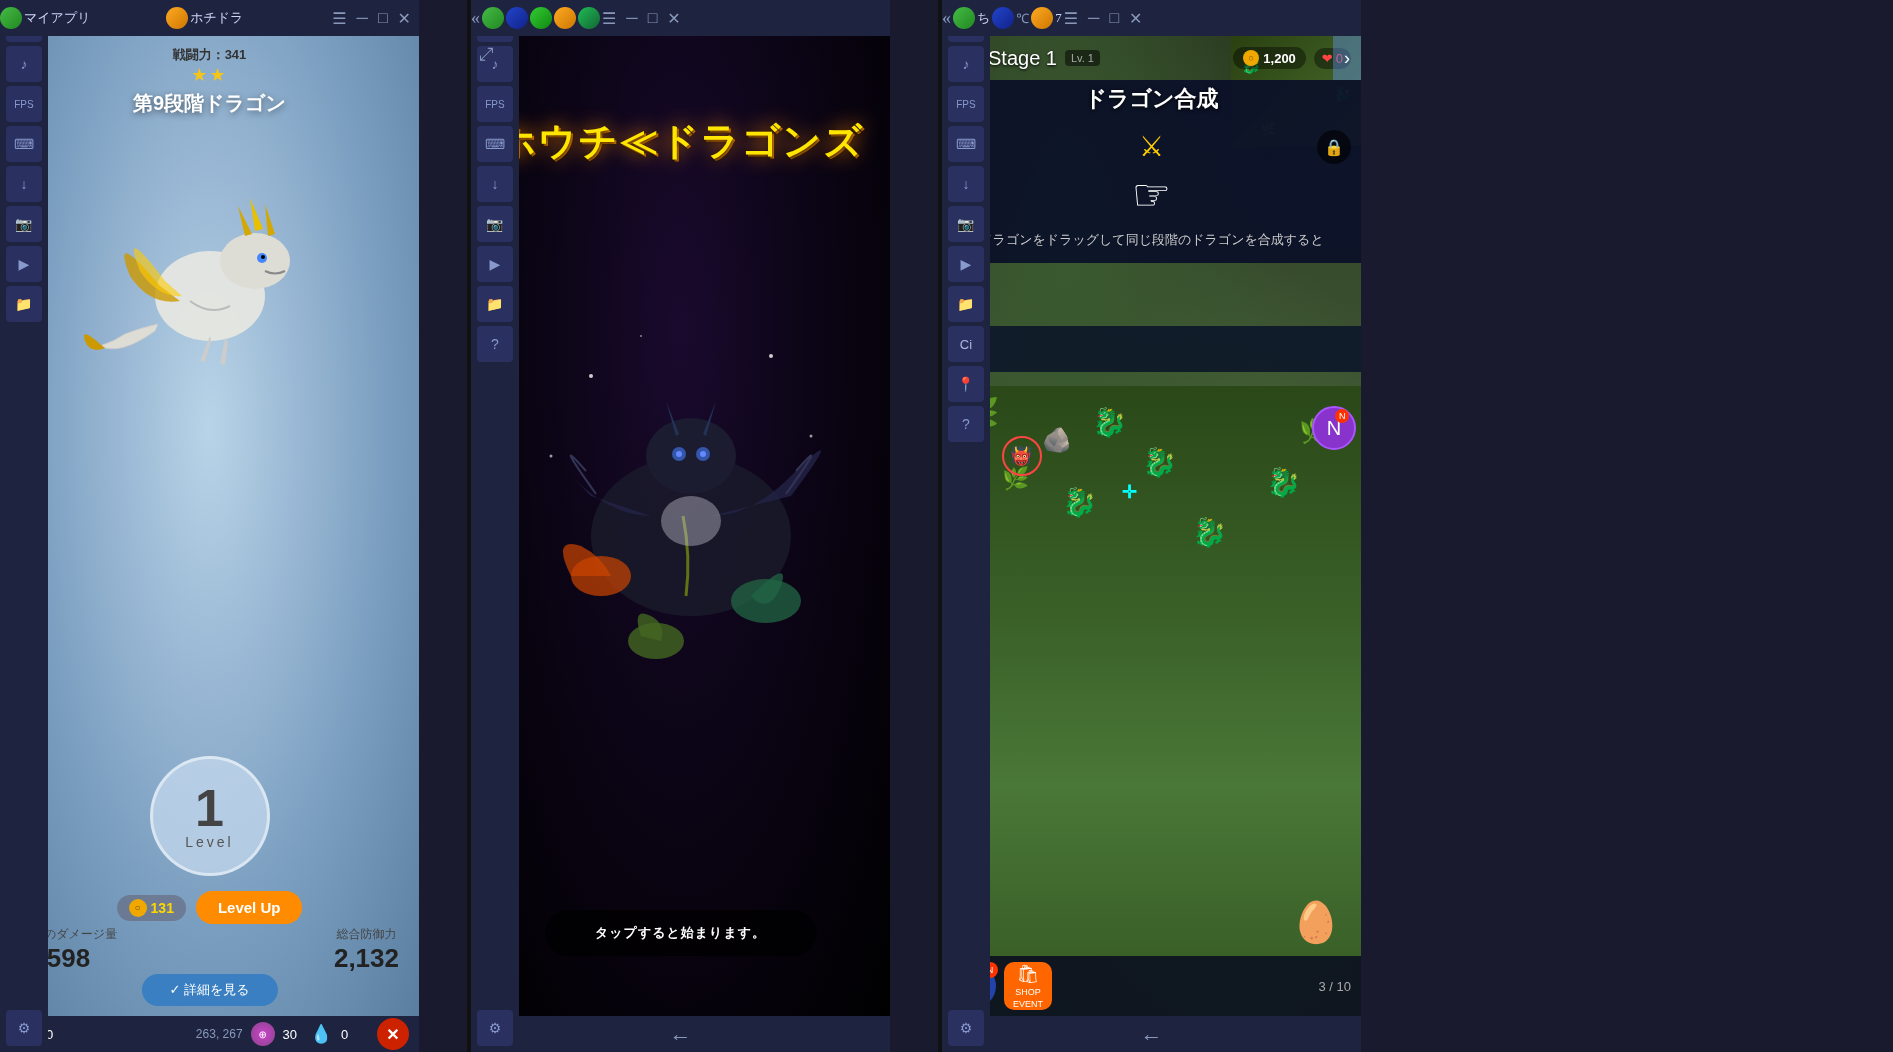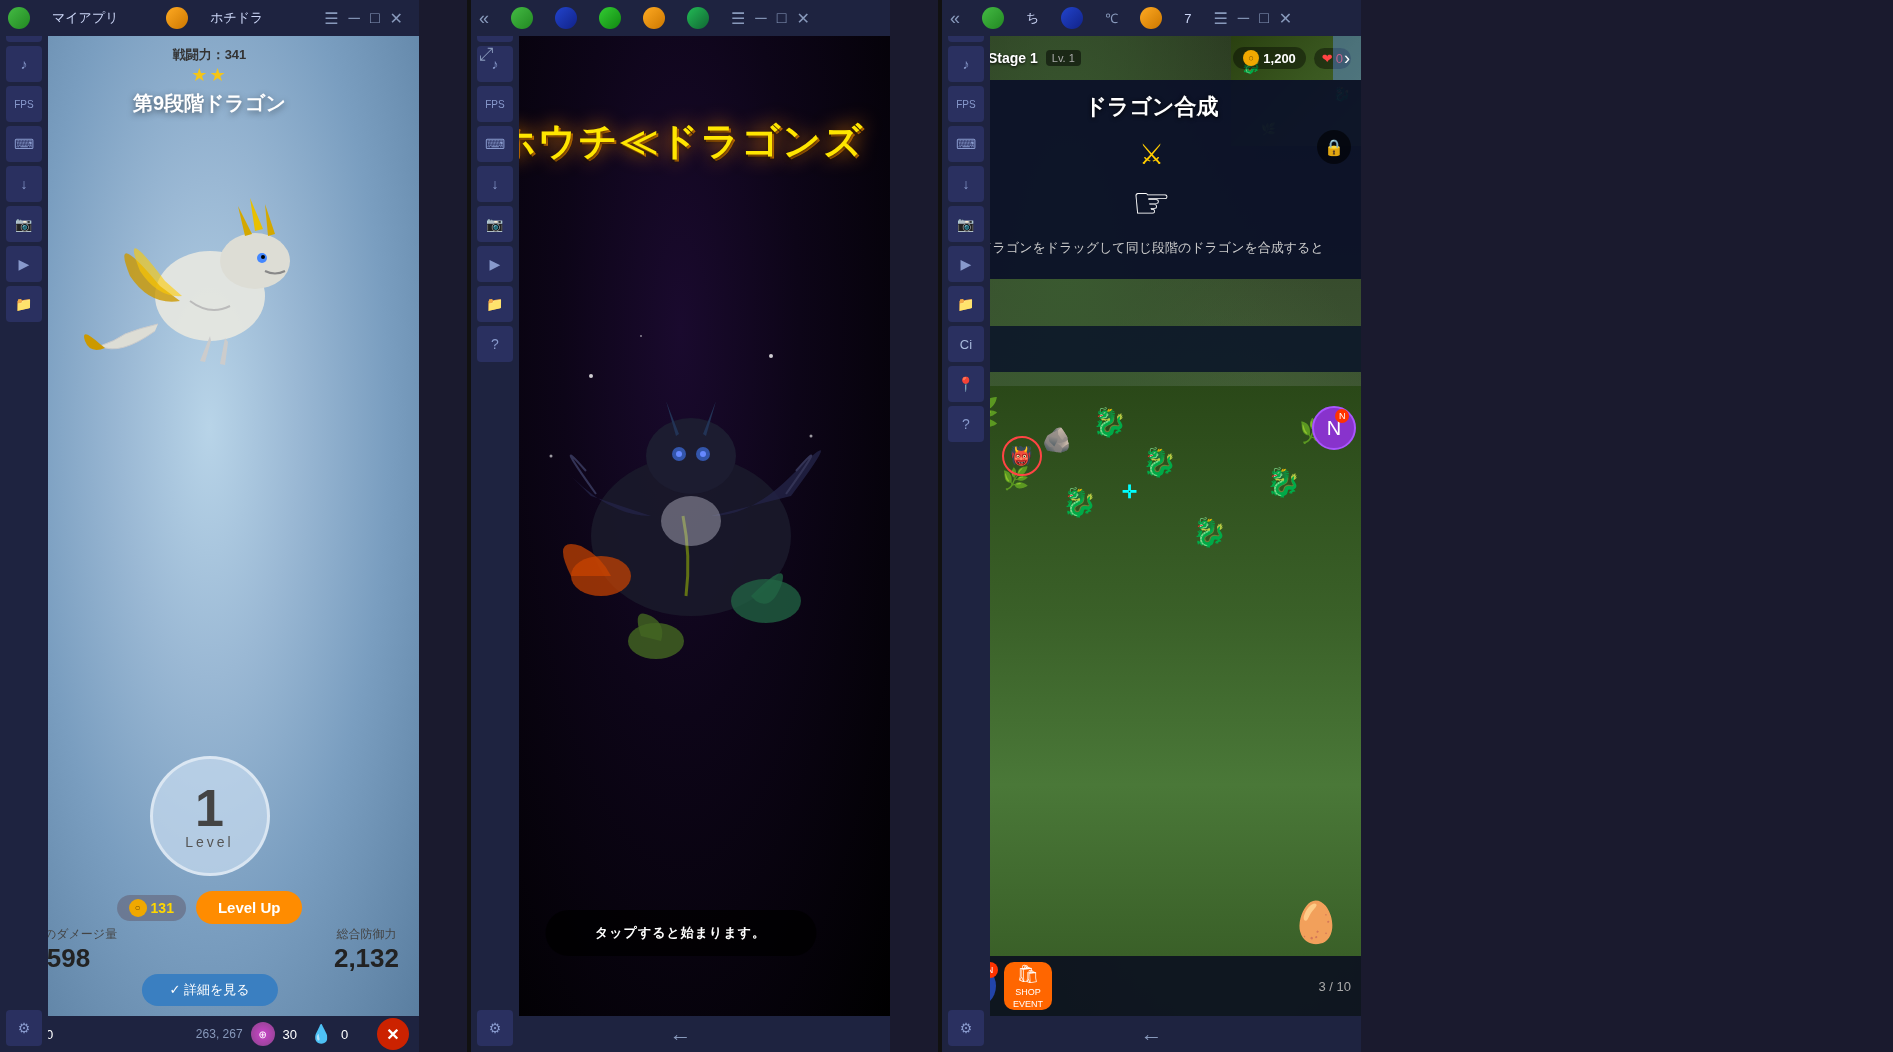--- a/index.html
+++ b/index.html
@@ -47,23 +47,24 @@
     }
 
     
     .title-bar {
       position: absolute;
       top: 0; left: 0; right: 48px;
       height: 36px;
       background: #1e2340;
       display: flex;
       align-items: center;
-      padding: 0 8px;
-      gap: 22px;
+      padding: 0 0;
+      gap: 2px;
       z-index: 20;
+      font-family: Liberation Serif, serif;
     }
     .title-bar .app-name {
       color: #ccd6f6;
       font-size: 13px;
       flex: 1;
     }
     .title-bar .nav-icons {
       display: flex;
       gap: 10px;
       color: #8899bb;
@@ -374,22 +375,22 @@
     .stage-down-btn {
       width: 28px; height: 28px;
       background: #2a3860;
       border-radius: 4px;
       display: flex; align-items: center; justify-content: center;
       color: #fff; font-size: 14px;
       cursor: pointer;
     }
     .stage-label {
       color: #fff;
-      font-size: 14px;
-      font-weight: 700;
+      font-size: 20px;
+      font-weight: 400;
       text-shadow: 0 1px 3px #000;
     }
     .lv-badge {
       background: rgba(0,0,0,0.5);
       color: #aaa;
       font-size: 11px;
       border-radius: 4px;
       padding: 2px 6px;
     }
     .hud-spacer { flex: 1; }
@@ -428,21 +429,21 @@
       display: flex; align-items: center; justify-content: center;
       color: #fff; font-size: 18px;
       cursor: pointer;
     }
 
     
     .synthesis-overlay {
       position: absolute;
       top: 44px; left: 0; right: 0;
       background: rgba(10,15,40,0.92);
-      padding: 12px;
+      padding: 4px;
       z-index: 8;
       text-align: center;
     }
     .synthesis-title {
       color: #fff;
       font-size: 22px;
       font-weight: 800;
       text-shadow: 0 1px 4px #000;
       margin-bottom: 16px;
     }

